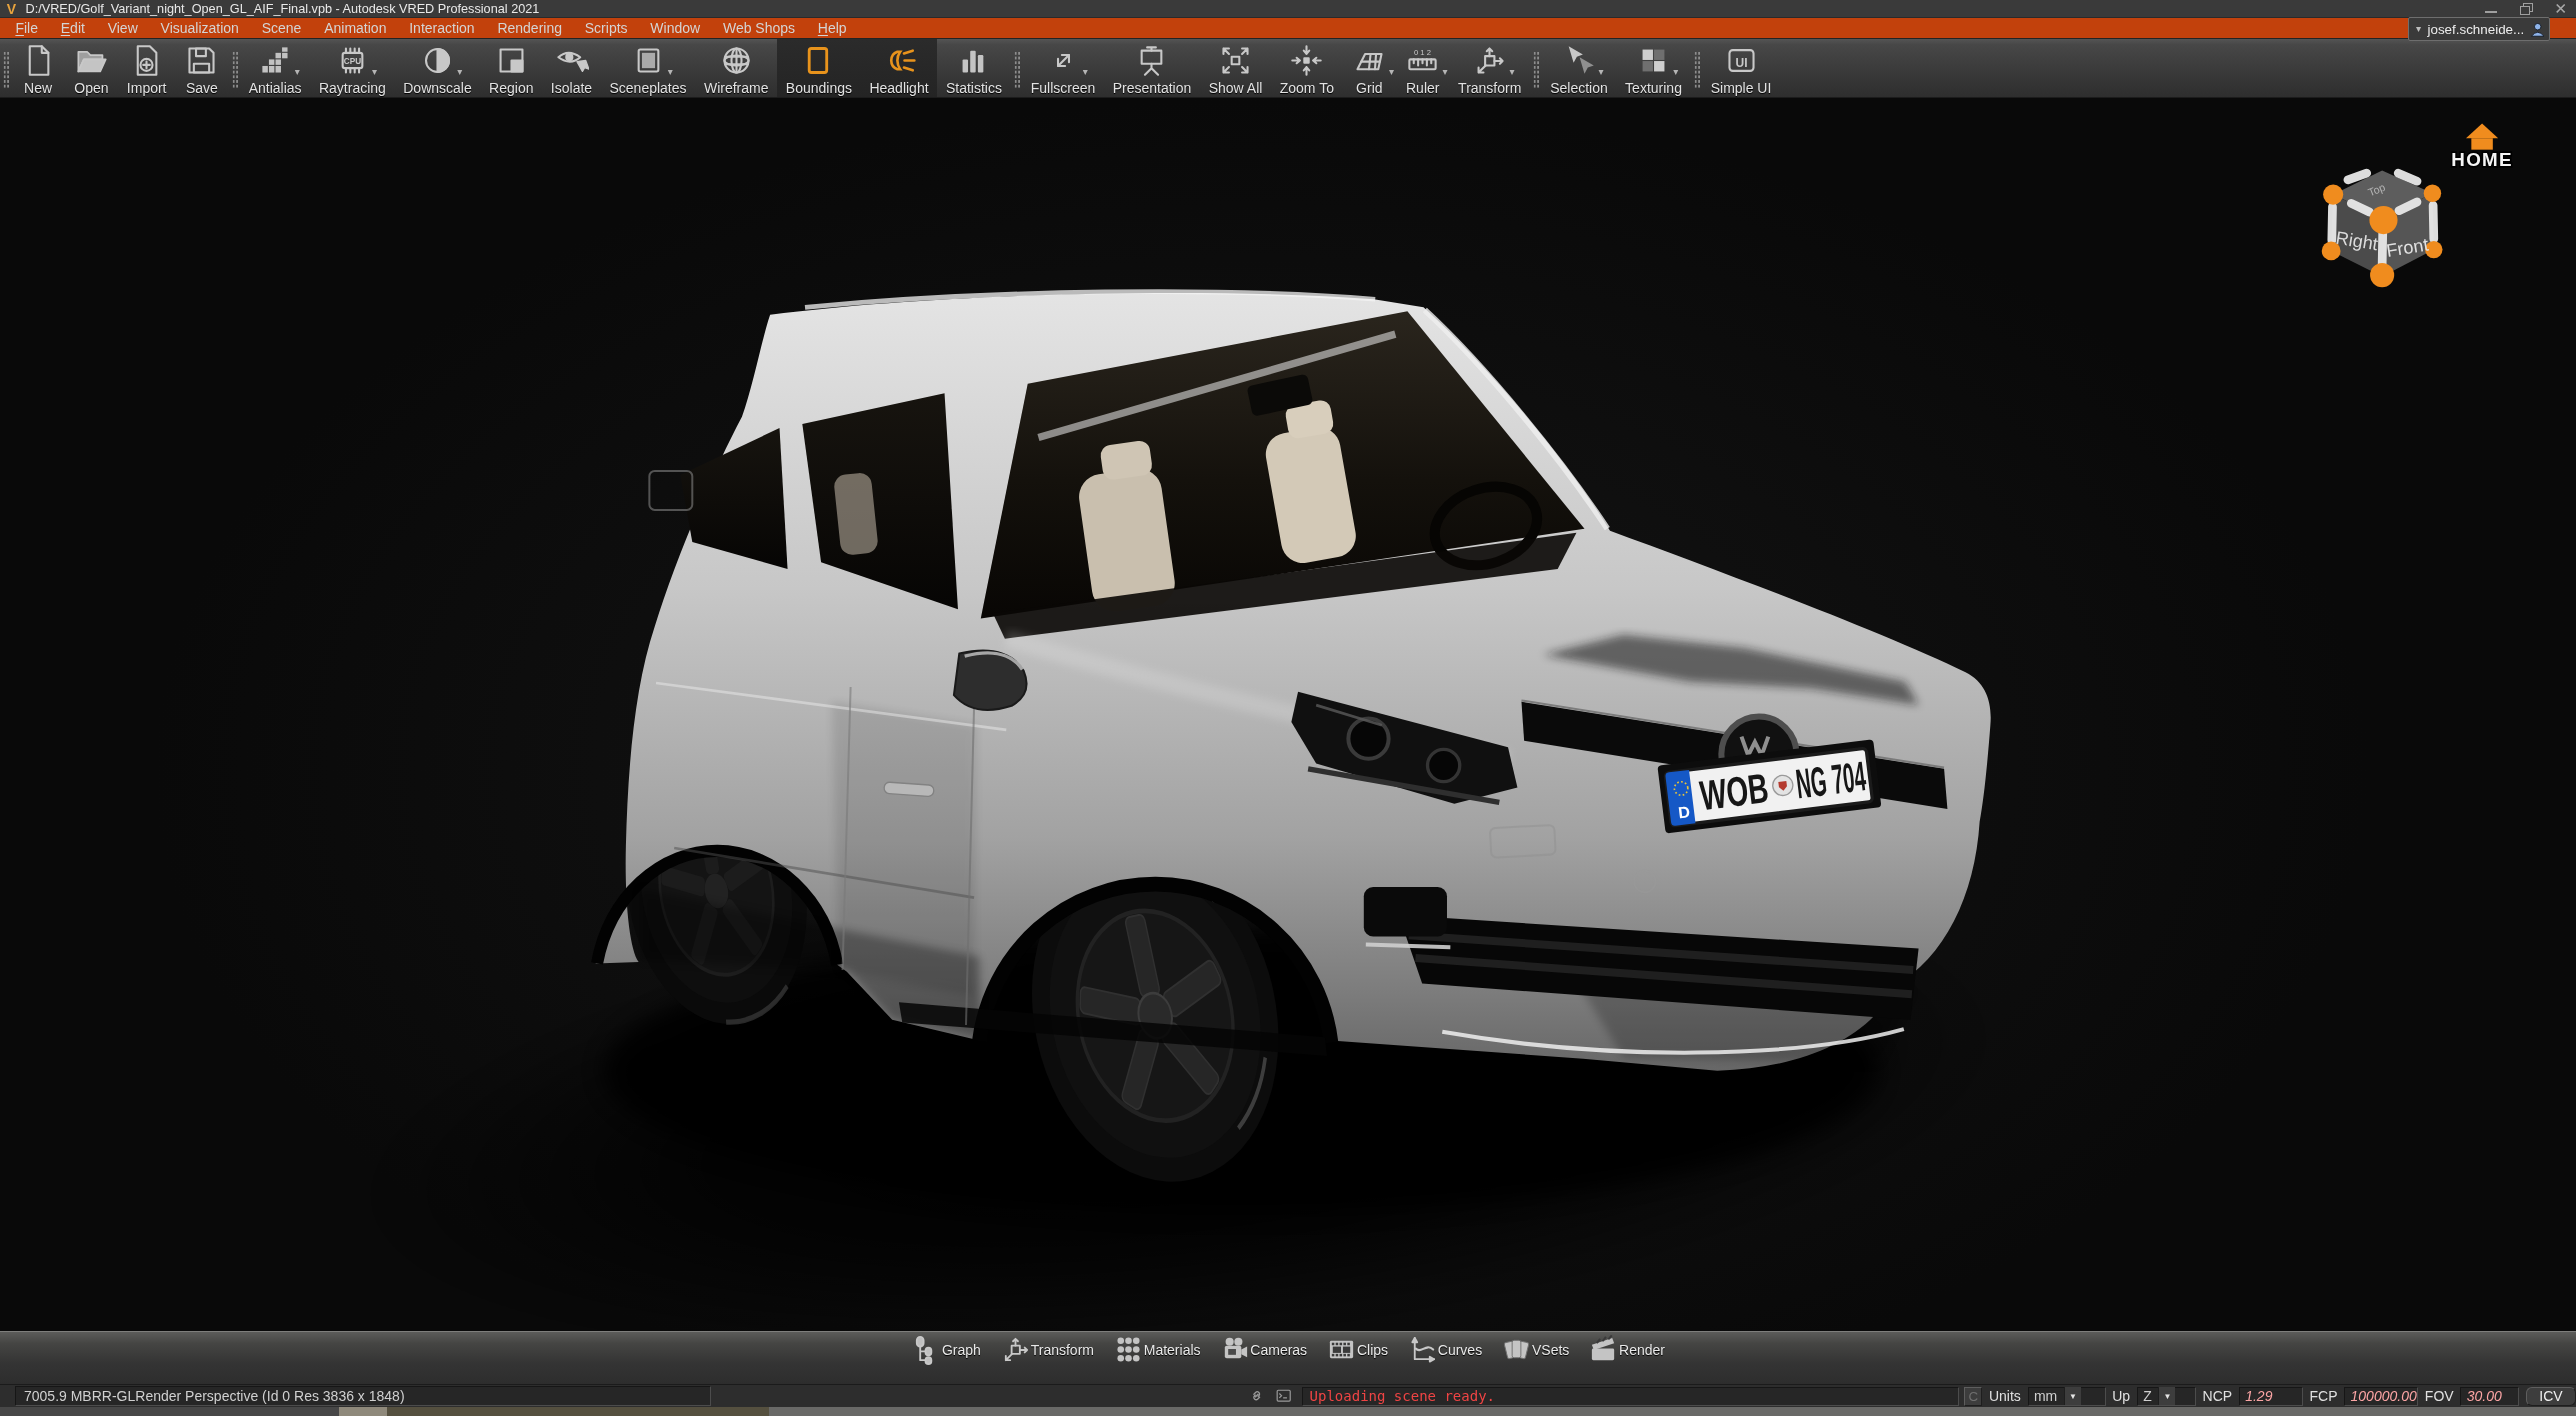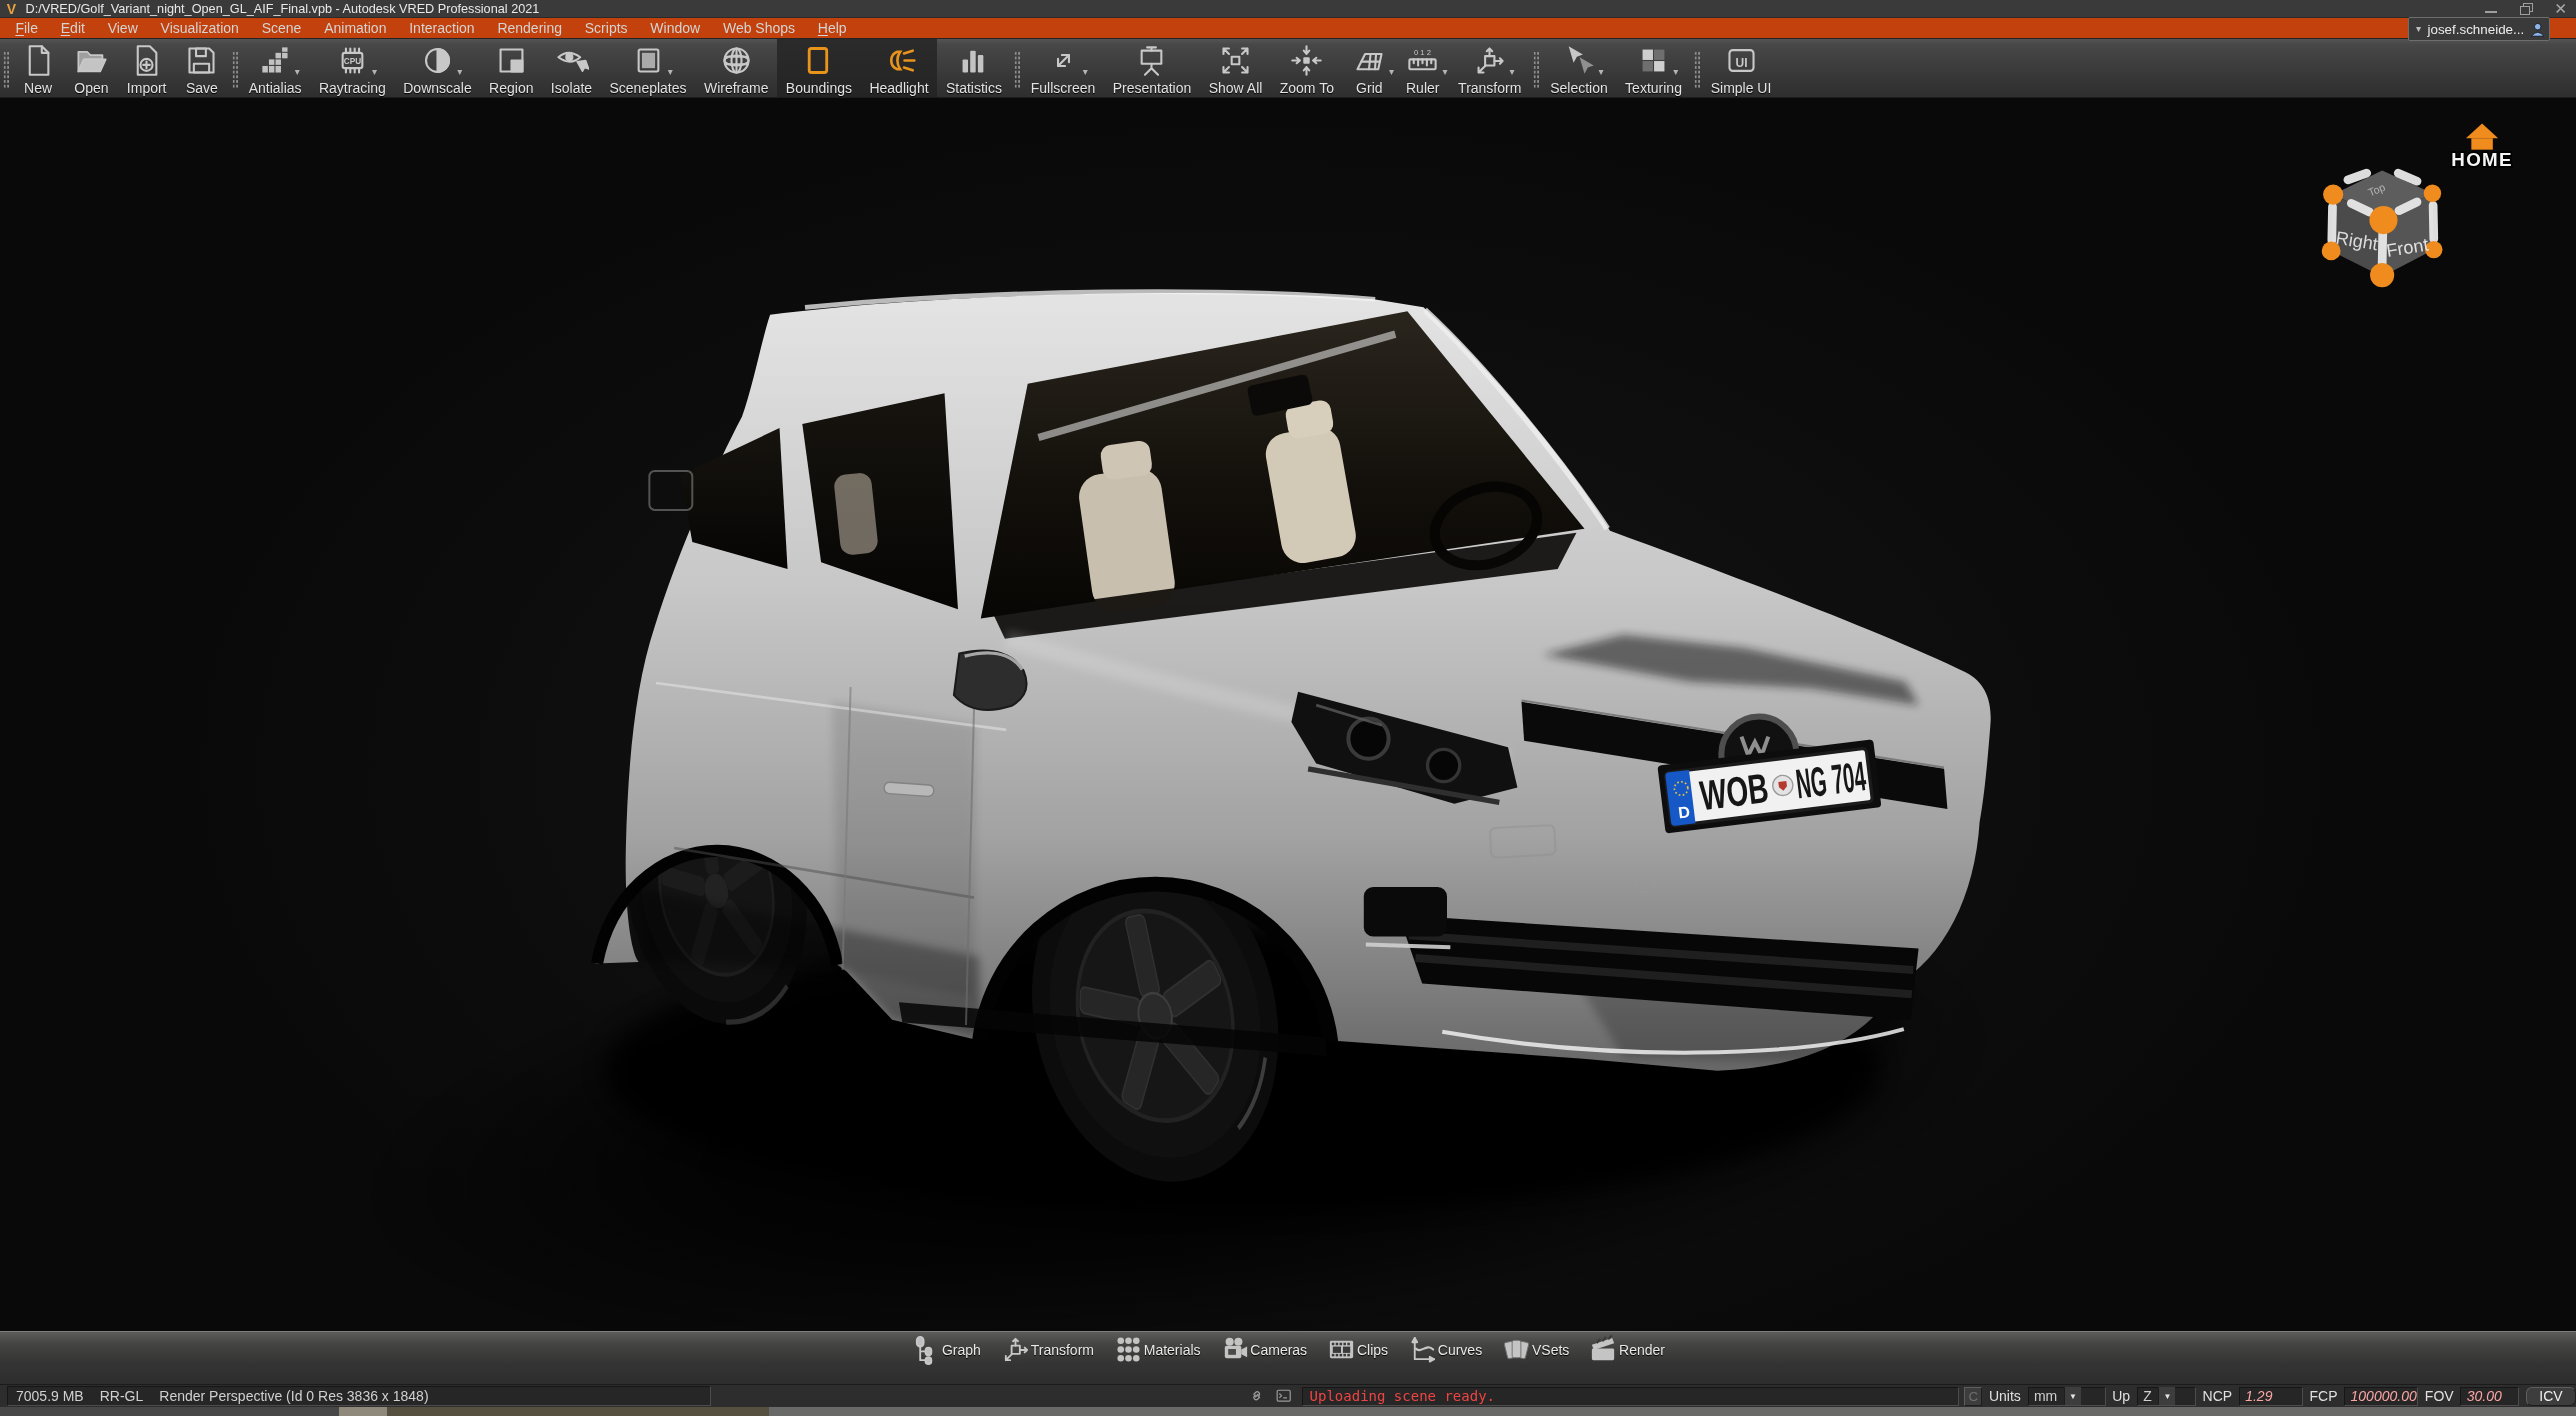--- a/index.html
+++ b/index.html
@@ -61,21 +61,21 @@
   .mb-item{display:flex;align-items:center;padding:2px 9.4px 0 9.4px;cursor:default;}
   .mb-item svg{width:31px;height:31px;}
   .mb-label{font-size:14px;color:#e9e9e9;text-shadow:0 0.7px 0.7px #000;margin-top:0.7px;white-space:nowrap;}
 
   
   #statusbar{position:absolute;left:0;top:1384px;width:100%;height:23px;background:#2d2d2d;
              border-top:0.7px solid #1b1b1b;display:flex;align-items:center;box-sizing:border-box;
              font-size:14px;color:#d0d0d0;}
   .sunken{background:#262626;border:0.7px solid;border-color:#161616 #4c4c4c #4c4c4c #161616;box-sizing:border-box;}
   .raised{background:#3d3d3d;border:0.7px solid;border-color:#5e5e5e #1e1e1e #1e1e1e #5e5e5e;box-sizing:border-box;}
-  #sb-left{width:769px;height:20px;margin-left:7px;display:flex;align-items:center;gap:16px;padding-left:8px;}
+  #sb-left{width:769px;height:20px;margin-left:15px;display:flex;align-items:center;padding-left:8px;}
   #sb-mid{display:flex;align-items:center;gap:9.4px;margin-left:537px;}
   #sb-mid svg{width:17.4px;height:17.4px;}
   #sb-msg{width:657px;height:19px;font-family:"DejaVu Sans Mono",monospace;font-size:14px;color:#ef4444;
           display:flex;align-items:center;padding-left:6.7px;}
   #sb-right{margin-left:5.4px;display:flex;align-items:center;gap:6.7px;}
   .sb-label{color:#e0e0e0;}
   .sb-field{height:19px;display:flex;align-items:center;padding:0 5.4px;color:#fca5a5;font-style:italic;}
   .sb-select{height:19px;display:flex;align-items:center;padding:0 0 0 5.4px;color:#cfcfcf;}
   .sb-select .arrowbox{width:16px;height:17.4px;margin-left:6.7px;background:#3d3d3d;
         border-left:0.7px solid #1e1e1e;display:flex;align-items:center;justify-content:center;

